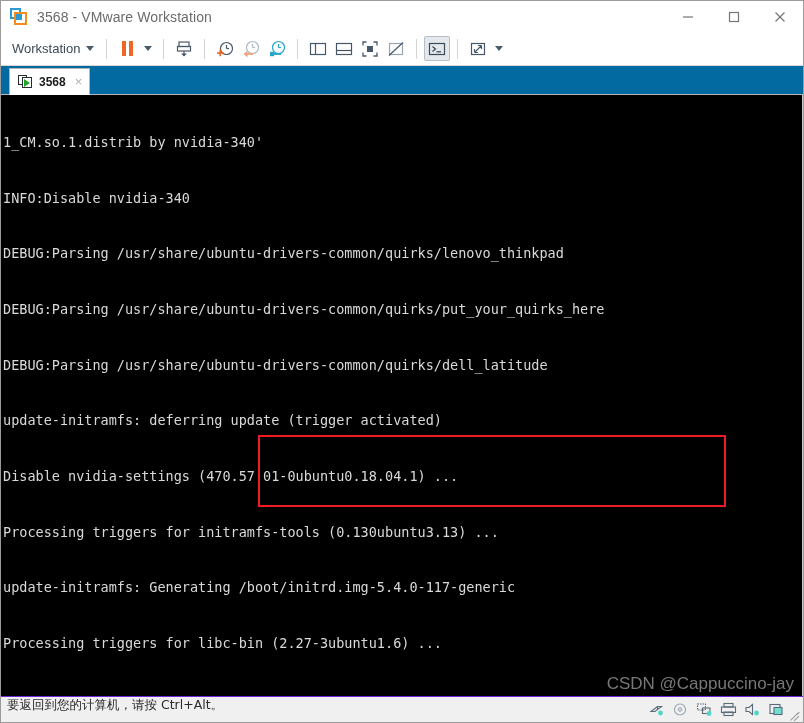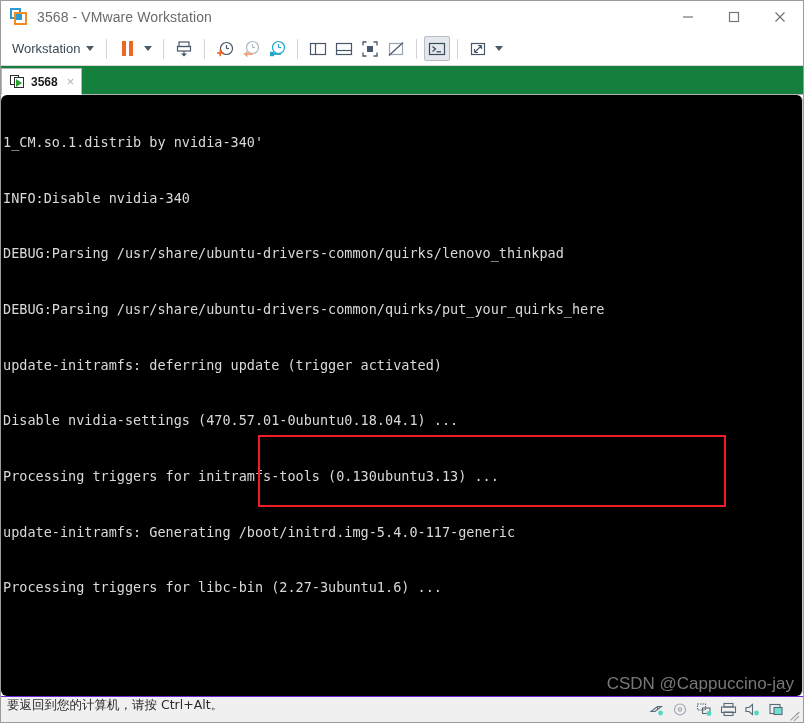--- a/index.html
+++ b/index.html
@@ -140,24 +140,25 @@
     display: block;
     width: 4px;
     height: 15px;
     background: #ee6724;
   }
 
   
   .tabstrip {
     height: 14px;
     min-height: 29px;
-    background: #15803d;
+    background: #0369a1;
     border-bottom: 1px solid #b5b5b5;
     display: flex;
     align-items: flex-end;
+    padding-left: 8px;
     box-sizing: border-box;
   }
   .tab {
     height: 27px;
     background: #ffffff;
     border: 1px solid #b5b5b5;
     border-bottom: 1px solid #ffffff;
     display: flex;
     align-items: center;
     padding: 0 7px 0 8px;
@@ -203,21 +204,20 @@
     line-height: 1;
   }
 
   
   .vm-area {
     flex: 1;
     background: #000000;
     position: relative;
     overflow: hidden;
     border-right: 1px solid #c8c8c8;
-    border-radius: 6px;
   }
   .term {
     position: absolute;
     left: 2px;
     top: 1px;
     right: 0;
     bottom: 0;
     font-family: "DejaVu Sans Mono", "Liberation Mono", monospace;
     font-size: 13.5px;
     line-height: 18.55px;
@@ -442,20 +442,21 @@
       <span class="tab-close">×</span>
     </div>
   </div>
 
   <div class="vm-area">
     <div class="term">
       <div class="line">1_CM.so.1.distrib by nvidia-340'</div>
       <div class="line">INFO:Disable nvidia-340</div>
       <div class="line">DEBUG:Parsing /usr/share/ubuntu-drivers-common/quirks/lenovo_thinkpad</div>
       <div class="line">DEBUG:Parsing /usr/share/ubuntu-drivers-common/quirks/put_your_quirks_here</div>
+      <div class="line">DEBUG:Parsing /usr/share/ubuntu-drivers-common/quirks/dell_latitude</div>
       <div class="line">update-initramfs: deferring update (trigger activated)</div>
       <div class="line">Disable nvidia-settings (470.57.01-0ubuntu0.18.04.1) ...</div>
       <div class="line">Processing triggers for initramfs-tools (0.130ubuntu3.13) ...</div>
       <div class="line">update-initramfs: Generating /boot/initrd.img-5.4.0-117-generic</div>
       <div class="line">Processing triggers for libc-bin (2.27-3ubuntu1.6) ...</div>
       
       
       
       
       

